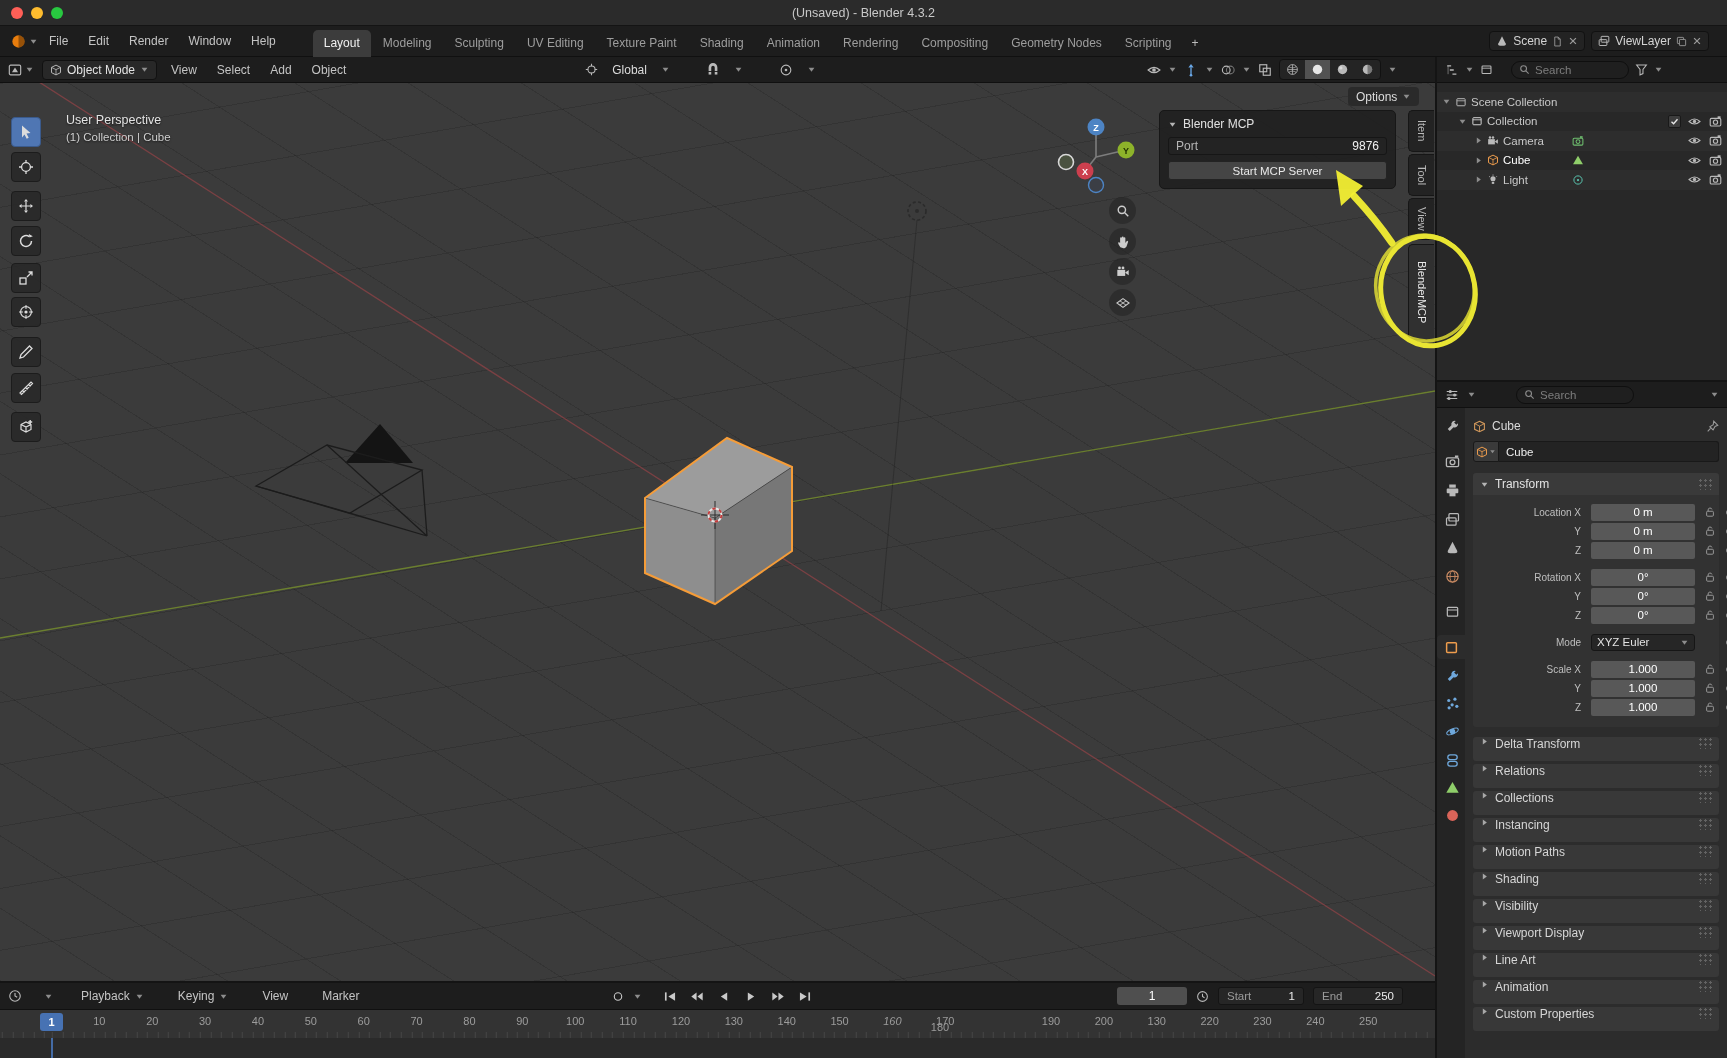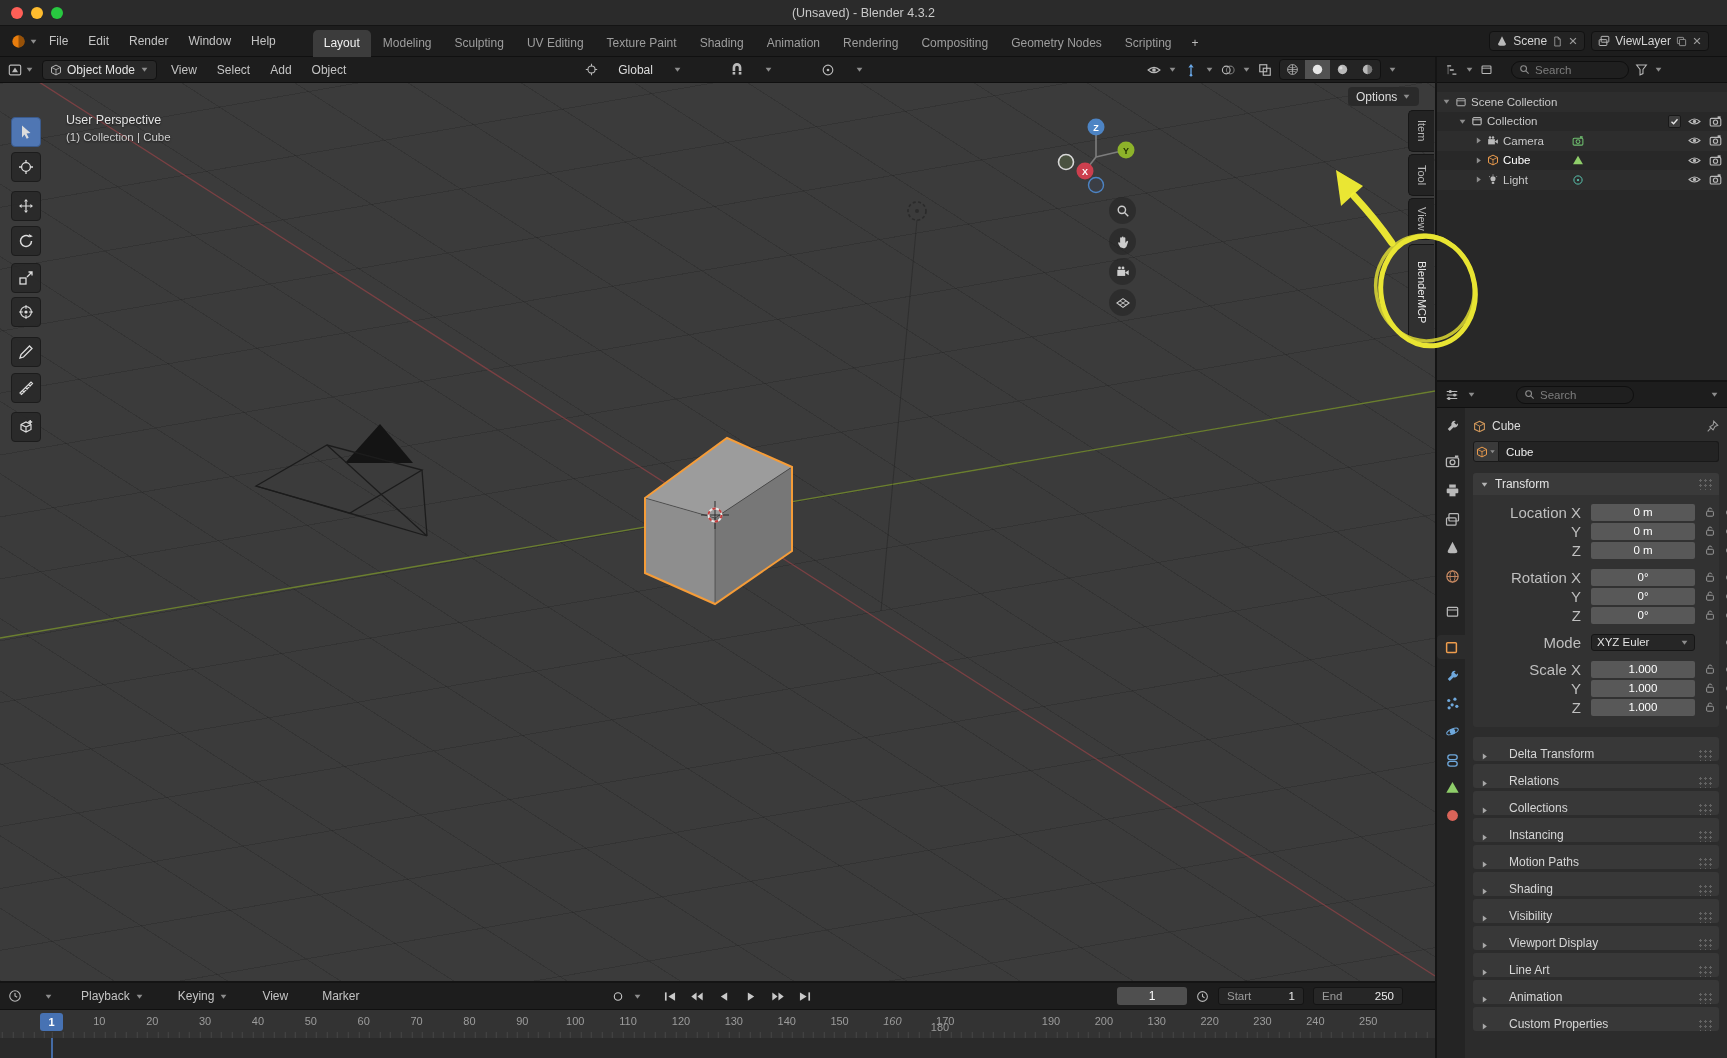--- a/index.html
+++ b/index.html
@@ -26,21 +26,21 @@
   .ws.active{background:#3c3c3c;color:#f1f1f1;}
   .ws.add{color:#bdbdbd;padding:6px 8px 7px;}
   .topbar-right{margin-left:auto;display:flex;align-items:center;gap:6px;padding-right:8px;}
   .tb-widget{display:flex;align-items:center;gap:5px;background:#232323;border:1px solid #111;border-radius:4px;padding:2px 6px;height:20px;}
   .tb-widget .lbl{color:#d4d4d4;}
 
   
   .toolheader{position:absolute;top:57px;left:0;width:1435px;height:26px;background:#1d1d1d;border-bottom:1px solid #101010;display:flex;align-items:center;padding:0 8px;gap:8px;}
   .mode-select{display:flex;align-items:center;gap:5px;background:#282828;border:1px solid #111;border-radius:4px;padding:2px 7px;height:20px;color:#e2e2e2;}
   .th-menu{padding:2px 6px;color:#c4c4c4;}
-  .th-center{display:flex;align-items:center;gap:20px;margin-left:225px;}
+  .th-center{display:flex;align-items:center;gap:14px;margin-left:225px;}
   .th-right{display:flex;align-items:center;gap:7px;margin-left:auto;padding-right:30px;}
   .seg{display:flex;background:#242424;border:1px solid #111;border-radius:4px;overflow:hidden;}
   .seg>span{padding:3px 6px;display:flex;align-items:center;}
   .seg>span.on{background:#525252;}
 
   
   .viewport{position:absolute;top:83px;left:0;width:1435px;height:898px;background-color:#3b3b3b;
     background-image:
       repeating-linear-gradient(32.6deg, rgba(0,0,0,0.13) 0 1px, transparent 1px 61px),
       repeating-linear-gradient(170.1deg, rgba(0,0,0,0.13) 0 1px, transparent 1px 61px);
@@ -88,29 +88,29 @@
   .ptab.active{background:#2c2c2c;width:28px;left:0;}
   .pr-content{position:absolute;left:28px;top:26px;right:0;bottom:0;padding:8px 8px 0 8px;overflow:hidden;}
   .crumb{display:flex;align-items:center;gap:6px;height:20px;margin-bottom:5px;color:#dadada;}
   .crumb .pin{margin-left:auto;}
   .name-row{display:flex;height:21px;margin-bottom:11px;}
   .name-ico{width:26px;background:#3a3a3a;border:1px solid #191919;border-radius:3px 0 0 3px;display:flex;align-items:center;justify-content:center;gap:1px;}
   .name-row input{flex:1;background:#232323;border:1px solid #191919;border-left:none;border-radius:0 3px 3px 0;color:#ececec;font-family:inherit;font-size:11.5px;padding:0 7px;outline:none;}
   .tpanel-head{display:flex;align-items:center;gap:6px;height:22px;background:#3a3a3a;border-radius:3px 3px 0 0;padding:0 7px;color:#e3e3e3;}
   .tpanel-body{background:#323232;border-radius:0 0 3px 3px;padding:8px 6px 10px;}
   .trow{display:flex;align-items:center;height:18px;margin-bottom:1px;}
-  .tlab{width:112px;text-align:right;padding-right:10px;color:#bfbfbf;font-size:15px;flex:none;}
+  .tlab{width:112px;text-align:right;padding-right:10px;color:#bfbfbf;font-size:10px;flex:none;}
   .tval{width:104px;height:17px;background:#585858;border-radius:2px;color:#fff;font-size:11.5px;display:flex;align-items:center;justify-content:center;flex:none;}
   .tmode{width:104px;height:17px;background:#262626;border:1px solid #161616;border-radius:3px;color:#e2e2e2;font-size:11.5px;display:flex;align-items:center;padding:0 5px;flex:none;}
   .tmode .chev{margin-left:auto;}
   .tlock{width:12px;height:12px;color:#9a9a9a;margin-left:9px;flex:none;}
   .tdot{width:5px;height:5px;border-radius:50%;background:#8d8d8d;margin-left:10px;flex:none;}
   .gsep{height:8px;}
   .cpanels{margin-top:10px;}
-  .cpanel{display:flex;align-items:flex-end;gap:20px;height:24px;background:#383838;border-radius:3px;margin-bottom:3px;padding:0 7px;color:#d6d6d6;}
+  .cpanel{display:flex;align-items:flex-start;gap:6px;height:24px;background:#383838;border-radius:3px;margin-bottom:3px;padding:0 7px;color:#d6d6d6;}
   .grip{width:14px;height:12px;margin-left:auto;background-image:radial-gradient(#636363 1px, transparent 1.3px);background-size:5px 5px;}
 
   
   .timeline{position:absolute;left:0;top:981px;width:1435px;height:77px;background:#2b2b2b;border-top:2px solid #141414;}
   .tl-head{height:27px;background:#1d1d1d;border-bottom:1px solid #101010;display:flex;align-items:center;gap:22px;padding:0 8px;}
   .tl-menu{padding:2px 6px;color:#c4c4c4;display:flex;align-items:center;gap:5px;}
   .transport{display:flex;align-items:center;gap:3px;margin-left:218px;}
   .tpt{width:24px;height:19px;display:flex;align-items:center;justify-content:center;border-radius:3px;}
   .tpt svg{width:14px;height:11px;color:#c9c9c9;}
   .tl-right{margin-left:auto;display:flex;align-items:center;gap:9px;padding-right:24px;}
@@ -642,20 +642,33 @@
         <svg class="ic">
           <use href="#s-cam"></use>
         </svg>
       </div>
     <div class="nav-btn" style="top:206px">
         <svg class="ic">
           <use href="#s-gridplane"></use>
         </svg>
       </div>
 
+    <div class="npanel">
+      <div class="np-head">
+        <svg class="chev" style="color:#b5b5b5">
+            <use href="#s-chevd"></use>
+          </svg>
+        <span>Blender MCP</span>
+      </div>
+      <div class="np-port">
+        <span class="pl">Port</span>
+        <span class="pv">9876</span>
+      </div>
+      <button class="np-btn">Start MCP Server</button>
+    </div>
 
     <div class="vtab" style="top:27px;height:42px">Item</div>
     <div class="vtab" style="top:71px;height:42px">Tool</div>
     <div class="vtab" style="top:115px;height:42px">View</div>
     <div class="vtab active" style="top:161px;height:96px">BlenderMCP</div>
   </div>
 
   <div class="outliner">
     <div class="ol-head">
       <svg class="ic">

